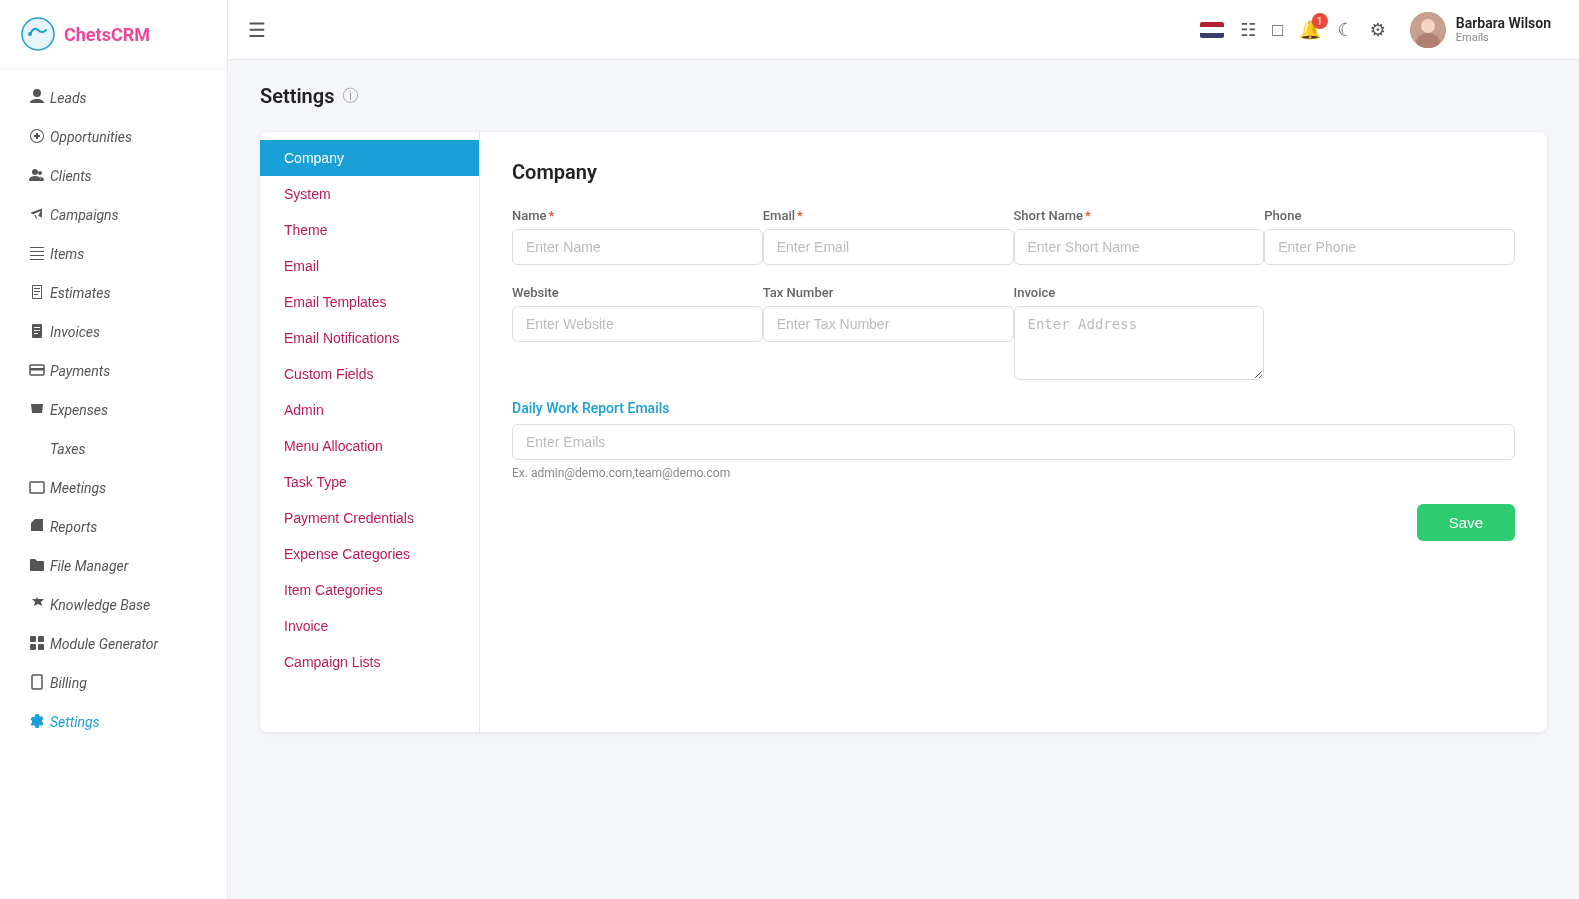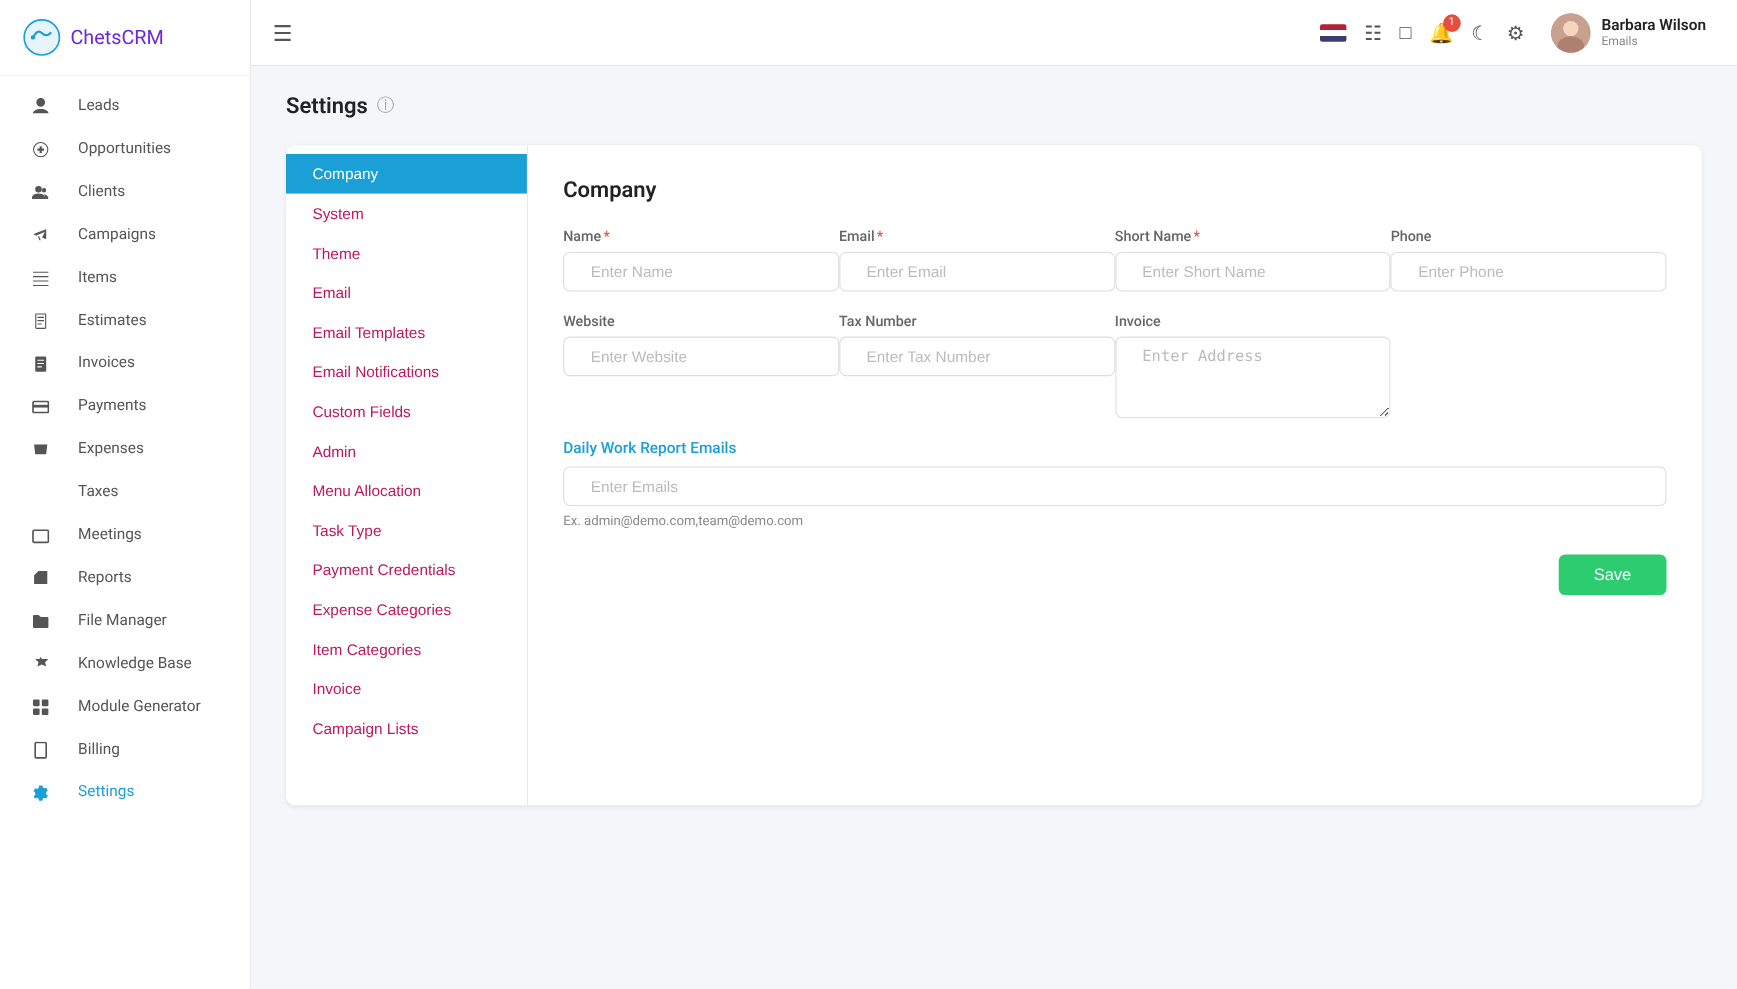--- a/index.html
+++ b/index.html
@@ -22,38 +22,39 @@
       display: flex;
       align-items: center;
       gap: 8px;
     }
     .logo-icon {
       width: 36px;
       height: 36px;
     }
     .logo-text {
       font-size: 18px;
-      font-weight: 400;
-      color: #6d28d9;
+      font-weight: 700;
+      color: #ec4899;
     }
     .sidebar-nav {
       flex: 1;
       padding: 8px 0;
     }
     .nav-item {
       display: flex;
-      align-items: flex-start;
-      gap: 25px;
+      align-items: flex-end;
+      gap: 4px;
       padding: 10px 20px;
       cursor: pointer;
       color: #555;
       font-size: 14px;
       border-radius: 4px;
       margin: 1px 8px;
       transition: background 0.15s;
+      font-style: italic;
     }
     .nav-item.active { color: #1a9fd6; }
     .nav-item .nav-icon {
       width: 18px;
       height: 18px;
       display: flex;
       align-items: center;
       justify-content: center;
       color: inherit;
       font-size: 15px;
@@ -225,21 +226,21 @@
     .form-group.textarea-group { flex: 1; }
     .form-label {
       font-size: 13px;
       color: #666;
       font-weight: 500;
     }
     .required { color: #e74c3c; margin-left: 2px; }
     .form-input {
       border: 1px solid #ddd;
       border-radius: 6px;
-      padding: 9px 24px;
+      padding: 9px 13px;
       font-size: 14px;
       color: #222;
       outline: none;
       transition: border-color 0.15s;
       width: 100%;
     }
     .form-input::placeholder { color: #bbb; }
     textarea.form-input {
       resize: vertical;
       min-height: 74px;

